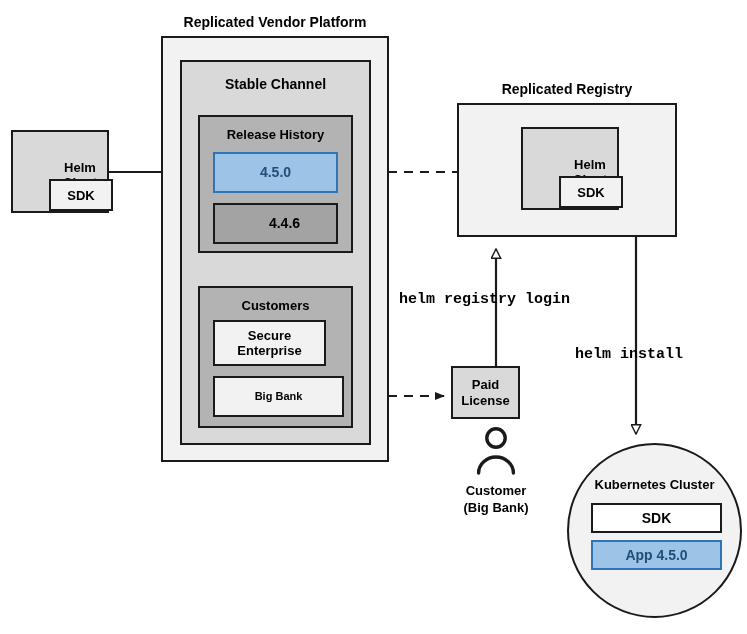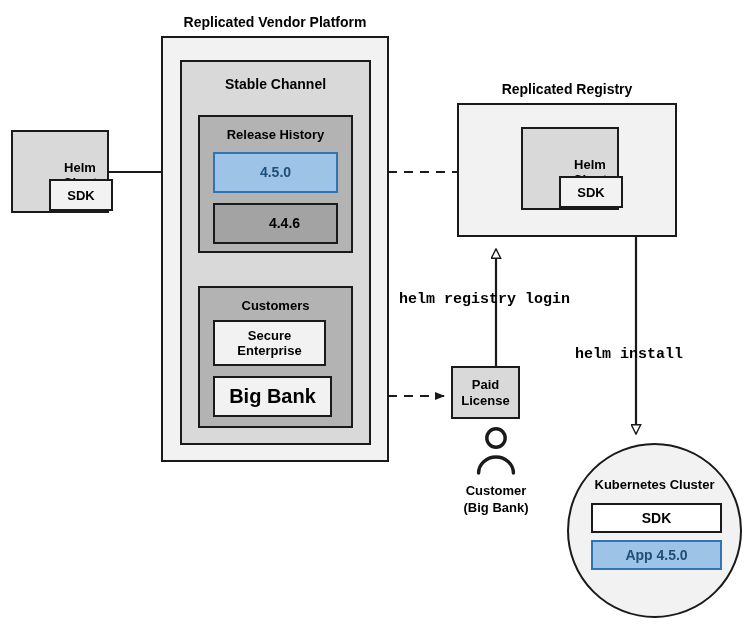--- a/index.html
+++ b/index.html
@@ -92,24 +92,24 @@
     font-size: 14px;
     padding-left: 18px;
   }
   .box-cust-secure {
     left: 213px; top: 320px; width: 113px; height: 46px;
     border: 2px solid #1a1a1a;
     background: #f2f2f2;
     font-size: 13px;
   }
   .box-cust-bigbank {
-    left: 213px; top: 376px; width: 119px; height: 41px;
-    border: 2px solid #1a1a1a;
-    background: #f2f2f2;
-    font-size: 20px;
+    left: 213px; top: 376px; width: 131px; height: 41px;
+    border: 2px solid #1a1a1a;
+    background: #f2f2f2;
+    font-size: 11px;
   }
   .box-paid-license {
     left: 451px; top: 366px; width: 69px; height: 53px;
     border: 2px solid #1a1a1a;
     background: #d9d9d9;
     font-size: 13px;
   }
 
   
   .helm-wrap { position: absolute; }

